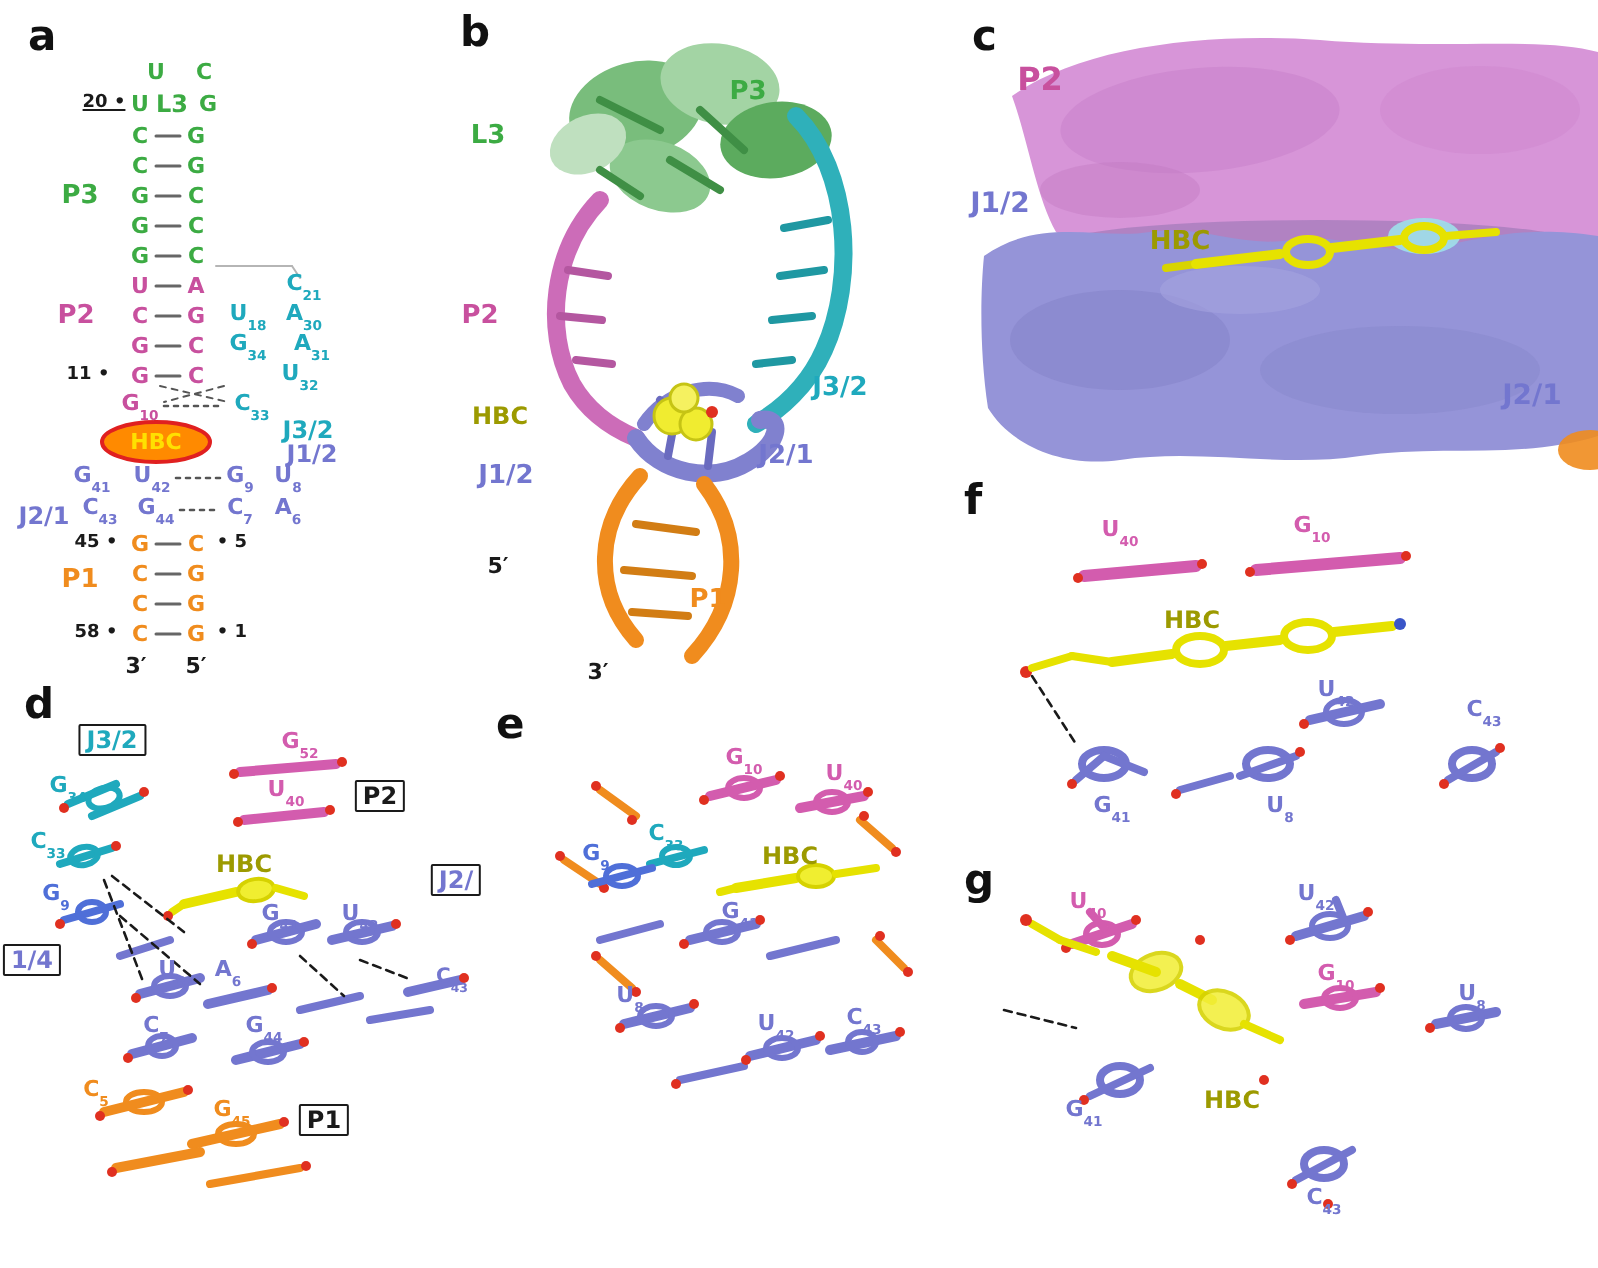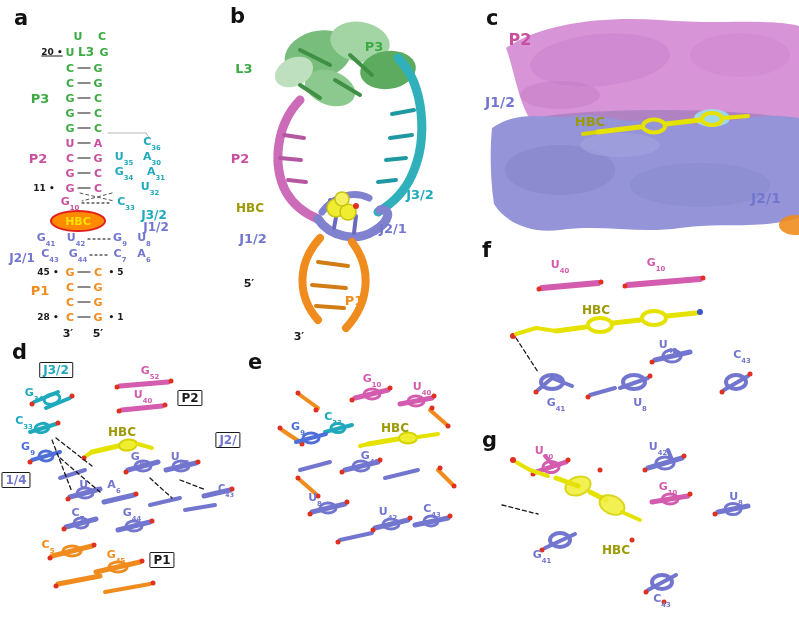--- a/index.html
+++ b/index.html
@@ -309,22 +309,22 @@
       <span class="lbl b" style="left: 98px; top: 143px; color: rgb(200, 80, 158); font-size: 11px;">A</span>
       <span class="lbl b" style="left: 38px; top: 158px; color: rgb(200, 80, 158); font-size: 13px;">P2</span>
       <span class="lbl b" style="left: 70px; top: 158px; color: rgb(200, 80, 158); font-size: 11px;">C</span>
       <span class="lbl b" style="left: 98px; top: 158px; color: rgb(200, 80, 158); font-size: 11px;">G</span>
       <span class="lbl b" style="left: 70px; top: 173px; color: rgb(200, 80, 158); font-size: 11px;">G</span>
       <span class="lbl b" style="left: 98px; top: 173px; color: rgb(200, 80, 158); font-size: 11px;">C</span>
       <span class="lbl b" style="left: 44px; top: 188px; color: rgb(26, 26, 26); font-size: 9px;">11 •</span>
       <span class="lbl b" style="left: 70px; top: 188px; color: rgb(200, 80, 158); font-size: 11px;">G</span>
       <span class="lbl b" style="left: 98px; top: 188px; color: rgb(200, 80, 158); font-size: 11px;">C</span>
       <span class="lbl b" style="left: 70px; top: 203px; color: rgb(200, 80, 158); font-size: 11px;">G<sub>10</sub></span>
-      <span class="lbl b" style="left: 152px; top: 143px; color: rgb(31, 169, 189); font-size: 11px;">C<sub>36</sub></span>
-      <span class="lbl b" style="left: 124px; top: 158px; color: rgb(31, 169, 189); font-size: 11px;">U<sub>35</sub></span>
+      <span class="lbl b" style="left: 152px; top: 143px; color: rgb(31, 169, 189); font-size: 11px;">C<sub>21</sub></span>
+      <span class="lbl b" style="left: 124px; top: 158px; color: rgb(31, 169, 189); font-size: 11px;">U<sub>18</sub></span>
       <span class="lbl b" style="left: 152px; top: 158px; color: rgb(31, 169, 189); font-size: 11px;">A<sub>30</sub></span>
       <span class="lbl b" style="left: 124px; top: 173px; color: rgb(31, 169, 189); font-size: 11px;">G<sub>34</sub></span>
       <span class="lbl b" style="left: 156px; top: 173px; color: rgb(31, 169, 189); font-size: 11px;">A<sub>31</sub></span>
       <span class="lbl b" style="left: 150px; top: 188px; color: rgb(31, 169, 189); font-size: 11px;">U<sub>32</sub></span>
       <span class="lbl b" style="left: 126px; top: 203px; color: rgb(31, 169, 189); font-size: 11px;">C<sub>33</sub></span>
       <span class="lbl b" style="left: 154px; top: 215px; color: rgb(31, 169, 189); font-size: 12px;">J3/2</span>
       <span class="lbl b" style="left: 78px; top: 221px; color: rgb(255, 224, 0); font-size: 11px;">HBC</span>
       <span class="lbl b" style="left: 46px; top: 239px; color: rgb(115, 118, 207); font-size: 11px;">G<sub>41</sub></span>
       <span class="lbl b" style="left: 76px; top: 239px; color: rgb(115, 118, 207); font-size: 11px;">U<sub>42</sub></span>
       <span class="lbl b" style="left: 120px; top: 239px; color: rgb(115, 118, 207); font-size: 11px;">G<sub>9</sub></span>
@@ -337,21 +337,21 @@
       <span class="lbl b" style="left: 22px; top: 258px; color: rgb(115, 118, 207); font-size: 12px;">J2/1</span>
       <span class="lbl b" style="left: 48px; top: 272px; color: rgb(26, 26, 26); font-size: 9px;">45 •</span>
       <span class="lbl b" style="left: 70px; top: 272px; color: rgb(240, 140, 30); font-size: 11px;">G</span>
       <span class="lbl b" style="left: 98px; top: 272px; color: rgb(240, 140, 30); font-size: 11px;">C</span>
       <span class="lbl b" style="left: 116px; top: 272px; color: rgb(26, 26, 26); font-size: 9px;">• 5</span>
       <span class="lbl b" style="left: 40px; top: 290px; color: rgb(240, 140, 30); font-size: 13px;">P1</span>
       <span class="lbl b" style="left: 70px; top: 287px; color: rgb(240, 140, 30); font-size: 11px;">C</span>
       <span class="lbl b" style="left: 98px; top: 287px; color: rgb(240, 140, 30); font-size: 11px;">G</span>
       <span class="lbl b" style="left: 70px; top: 302px; color: rgb(240, 140, 30); font-size: 11px;">C</span>
       <span class="lbl b" style="left: 98px; top: 302px; color: rgb(240, 140, 30); font-size: 11px;">G</span>
-      <span class="lbl b" style="left: 48px; top: 317px; color: rgb(26, 26, 26); font-size: 9px;">28 •</span>
+      <span class="lbl b" style="left: 48px; top: 317px; color: rgb(26, 26, 26); font-size: 9px;">58 •</span>
       <span class="lbl b" style="left: 70px; top: 317px; color: rgb(240, 140, 30); font-size: 11px;">C</span>
       <span class="lbl b" style="left: 98px; top: 317px; color: rgb(240, 140, 30); font-size: 11px;">G</span>
       <span class="lbl b" style="left: 116px; top: 317px; color: rgb(26, 26, 26); font-size: 9px;">• 1</span>
       <span class="lbl b" style="left: 68px; top: 333px; color: rgb(26, 26, 26); font-size: 11px;">3′</span>
       <span class="lbl b" style="left: 98px; top: 333px; color: rgb(26, 26, 26); font-size: 11px;">5′</span>
       <span class="lbl b" style="left: 244px; top: 68px; color: rgb(60, 171, 67); font-size: 13px;">L3</span>
       <span class="lbl b" style="left: 374px; top: 46px; color: rgb(60, 171, 67); font-size: 13px;">P3</span>
       <span class="lbl b" style="left: 240px; top: 158px; color: rgb(200, 80, 158); font-size: 13px;">P2</span>
       <span class="lbl b" style="left: 250px; top: 208px; color: rgb(156, 154, 0); font-size: 12px;">HBC</span>
       <span class="lbl b" style="left: 420px; top: 194px; color: rgb(31, 169, 189); font-size: 13px;">J3/2</span>

